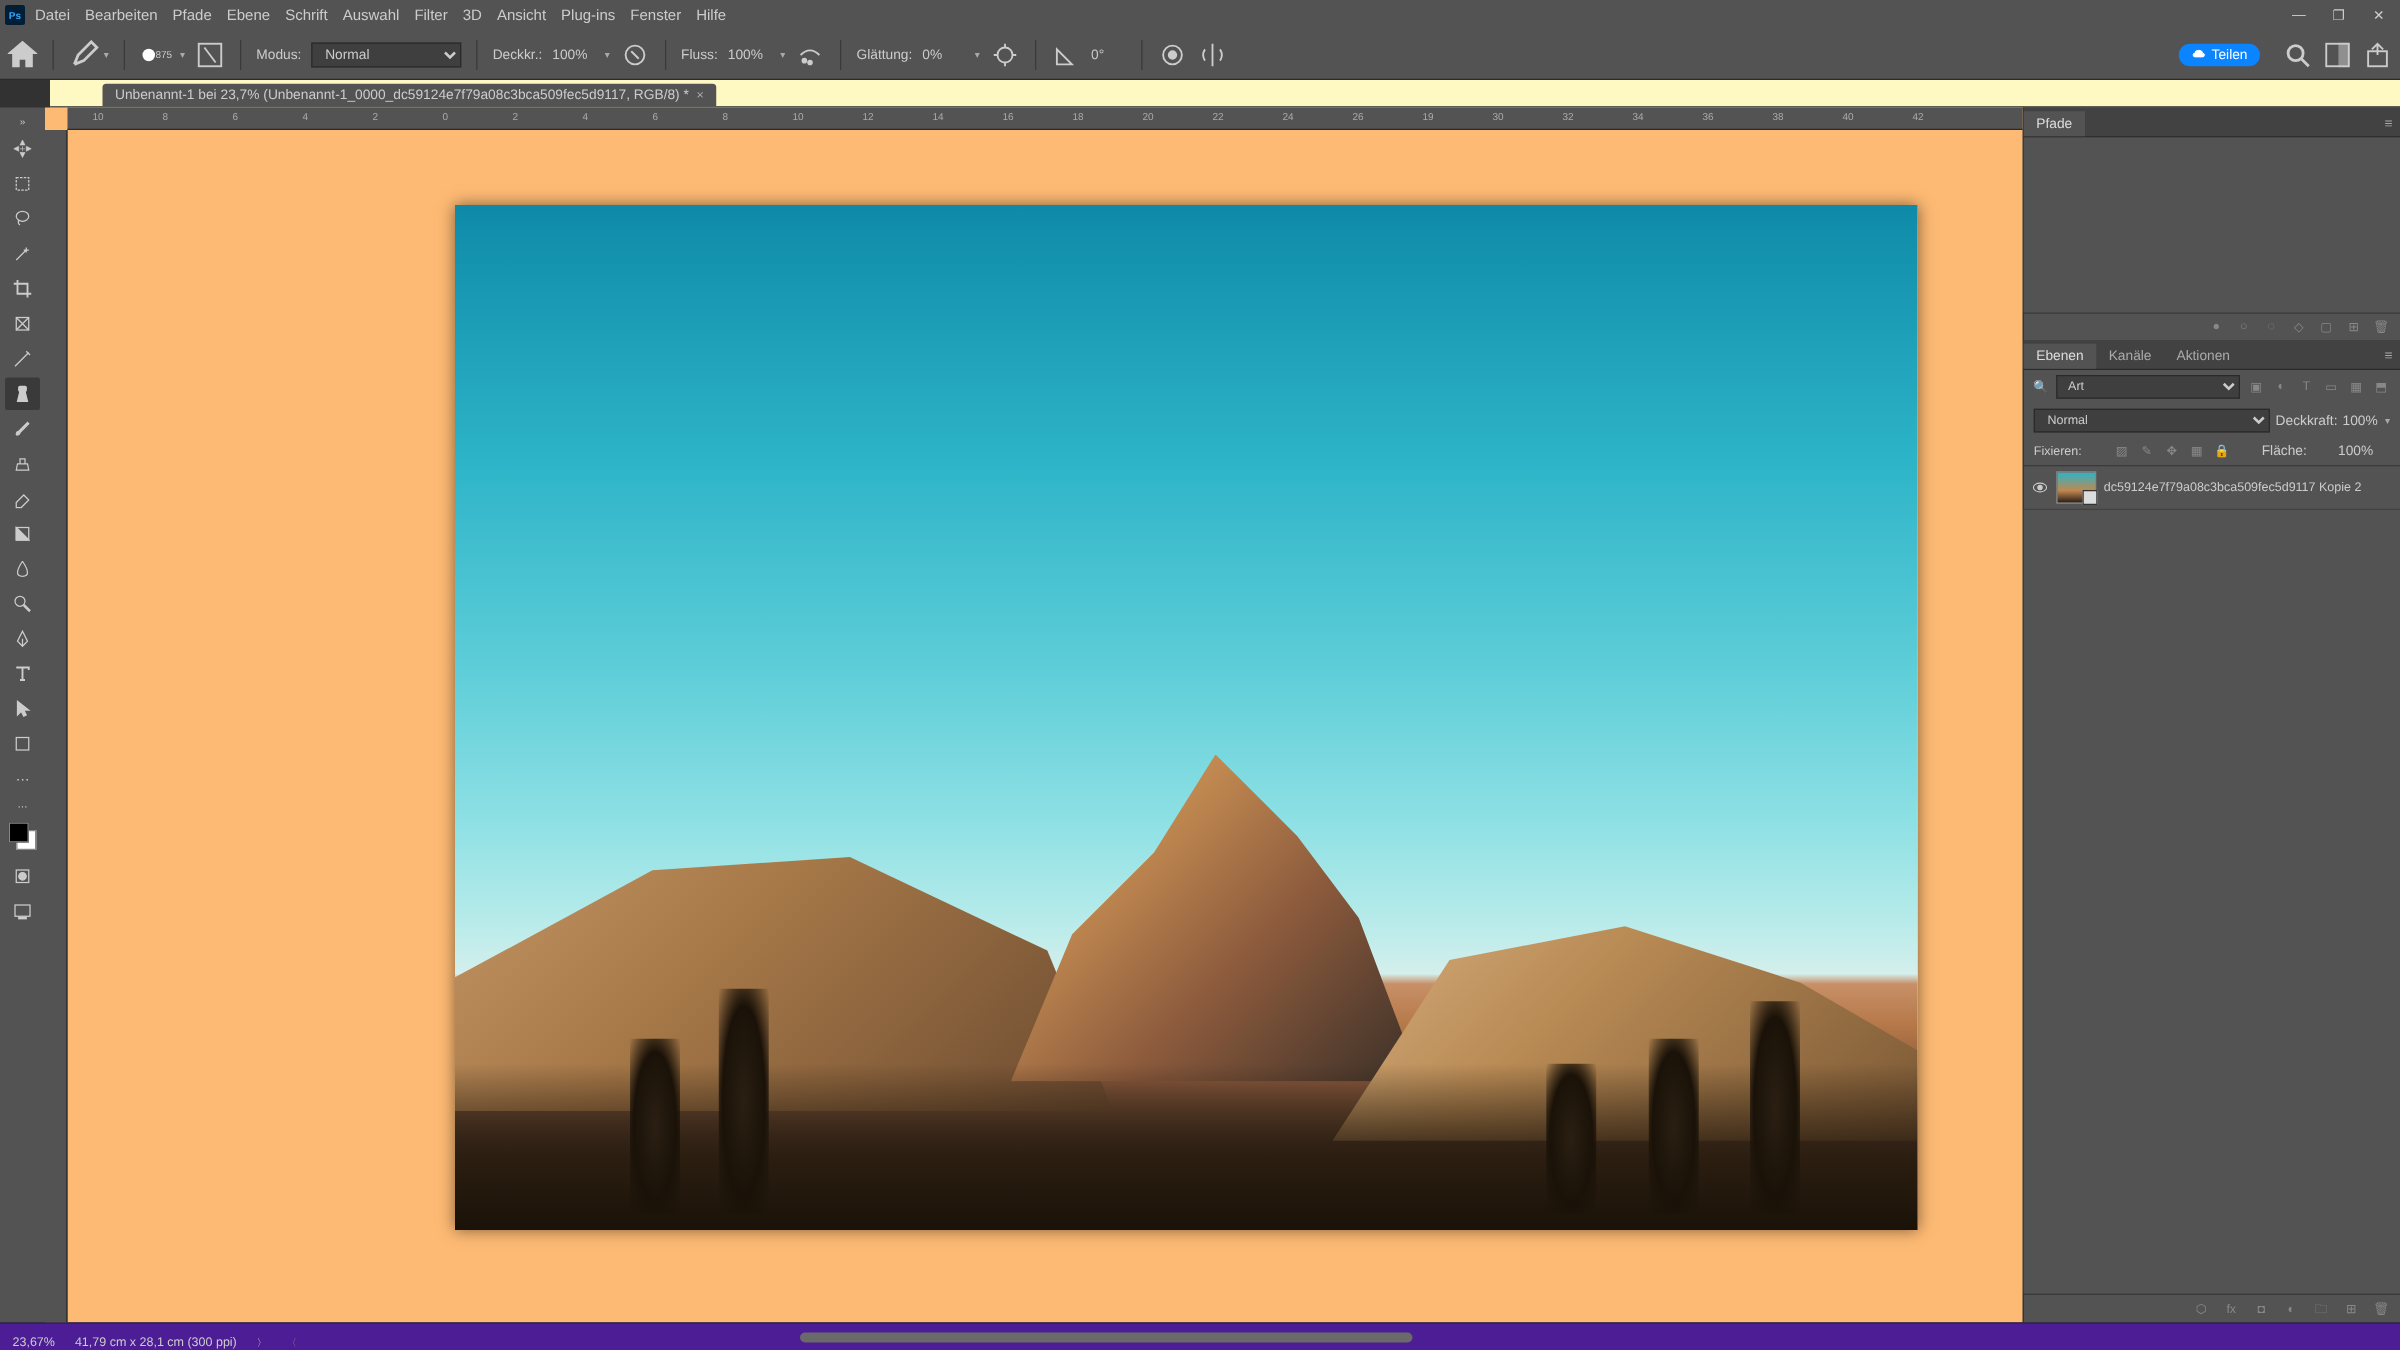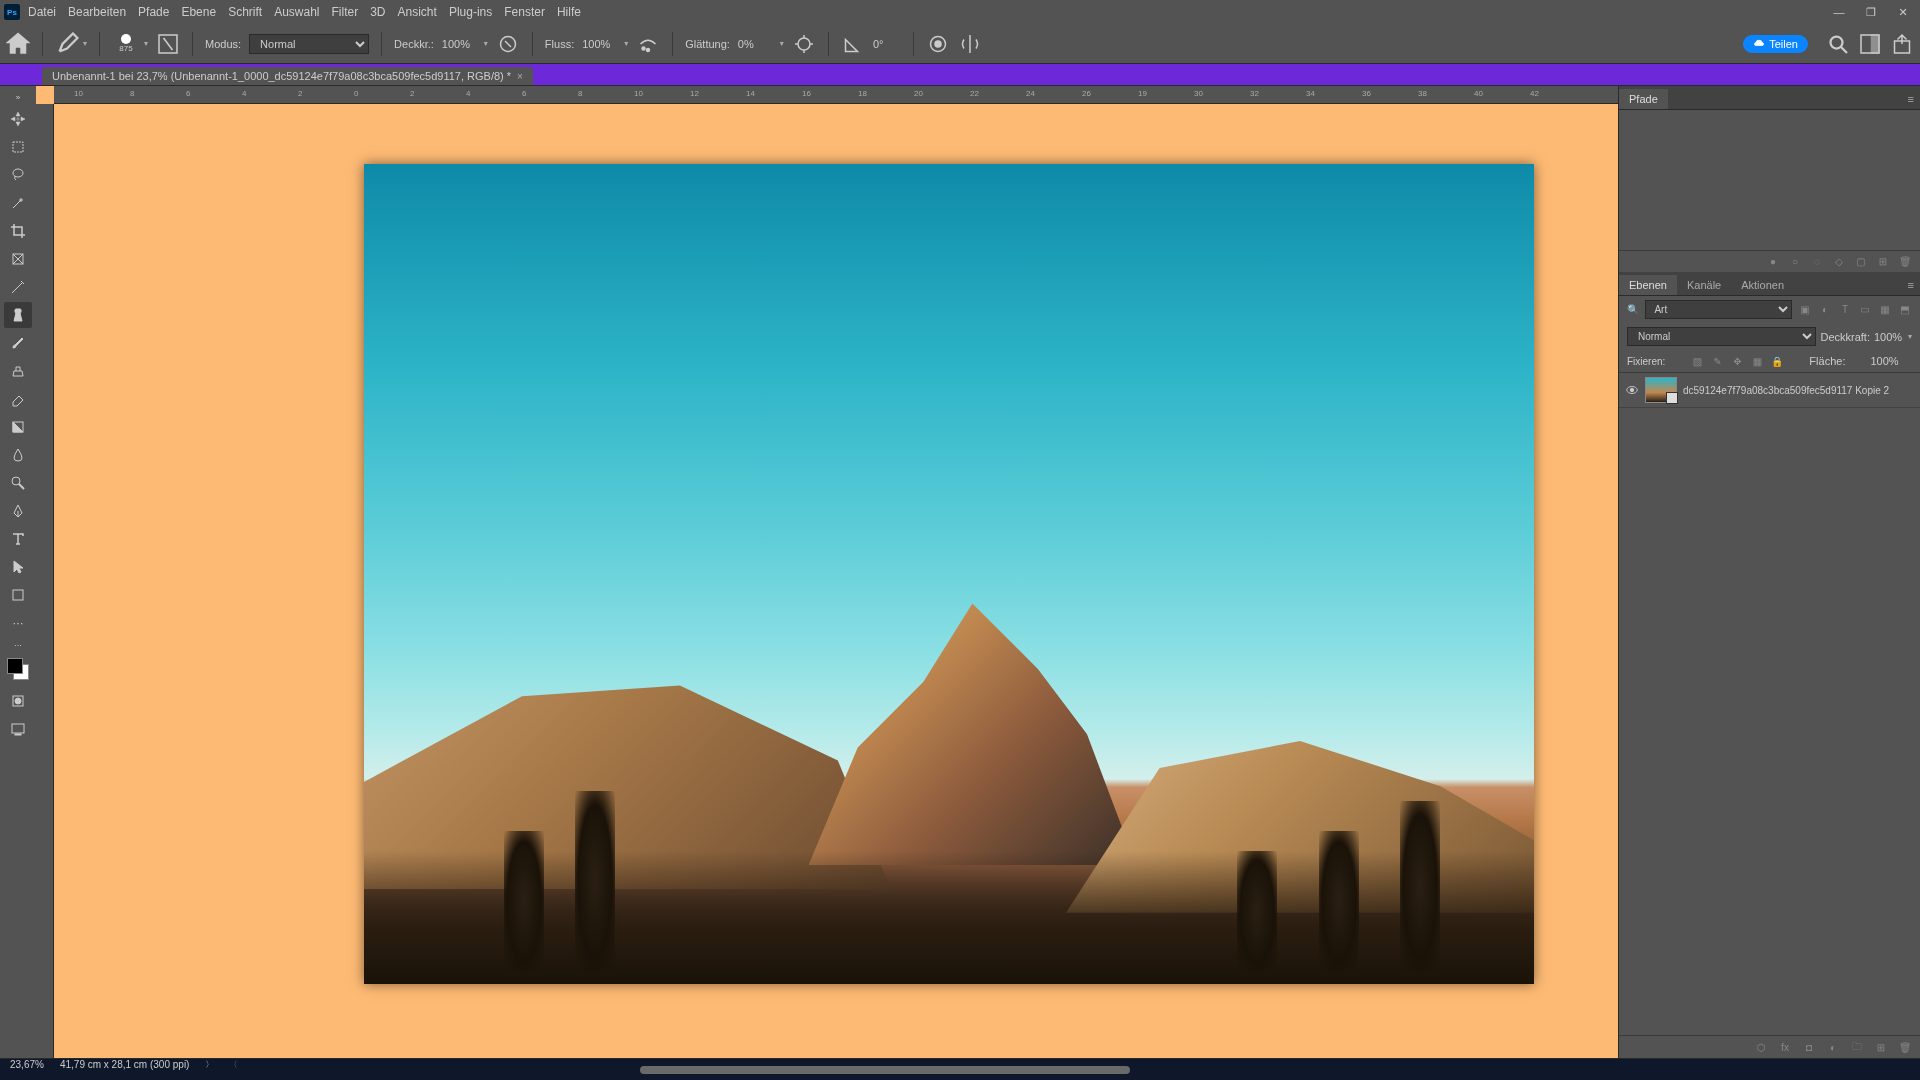--- a/index.html
+++ b/index.html
@@ -13,29 +13,29 @@
 .window-controls { margin-left: auto; display: flex; gap: 18px; padding-right: 6px; }
 .wc { width: 14px; height: 14px; display: flex; align-items: center; justify-content: center; font-size: 11px; }
 
 
 .options-bar { height: 40px; background: #535353; border-bottom: 1px solid #2a2a2a; display: flex; align-items: center; padding: 0 6px; gap: 8px; }
 .opt-sep { width: 1px; height: 24px; background: #3a3a3a; margin: 0 4px; }
 .opt-btn { width: 24px; height: 24px; display: flex; align-items: center; justify-content: center; background: transparent; border: none; color: #ccc; }
 .opt-label { font-size: 11px; color: #ccc; }
 .opt-select { background: #3f3f3f; border: 1px solid #2a2a2a; color: #ccc; padding: 2px 20px 2px 6px; font-size: 11px; height: 20px; }
 .opt-input { background: transparent; border: none; color: #ccc; width: 38px; font-size: 11px; text-align: left; }
-.brush-preview { width: 28px; height: 28px; display: flex; flex-direction: column; align-items: center; justify-content: center; }
+.brush-preview { width: 28px; height: 28px; display: flex; align-items: center; justify-content: center; }
 .brush-circle { width: 10px; height: 10px; background: #fff; border-radius: 50%; }
 .brush-size { font-size: 8px; color: #ccc; }
 .opt-chev { font-size: 8px; color: #aaa; margin-left: -4px; }
 .share-btn { margin-left: auto; background: #0a84ff; color: #fff; padding: 3px 10px; border-radius: 12px; display: flex; align-items: center; gap: 4px; font-size: 11px; }
 .right-icons { display: flex; gap: 8px; margin-left: 10px; }
 
 
-.tabbar { height: 22px; background: #6d28d9; display: flex; align-items: flex-end; padding-left: 42px; border-bottom: 1px solid #2a2a2a; }
+.tabbar { height: 22px; background: #fef9c3; display: flex; align-items: flex-end; padding-left: 42px; border-bottom: 1px solid #2a2a2a; margin-left: 40px; }
 .doc-tab { background: #535353; padding: 3px 10px; font-size: 11px; border-top-left-radius: 3px; border-top-right-radius: 3px; display: flex; align-items: center; gap: 6px; }
 .tab-close { font-size: 10px; color: #aaa; }
 
 
 .main { display: flex; height: calc(1080px - 24px - 40px - 22px - 22px); }
 
 
 .toolbox { width: 36px; background: #535353; display: flex; flex-direction: column; align-items: center; padding-top: 4px; gap: 2px; }
 .tool { width: 28px; height: 26px; display: flex; align-items: center; justify-content: center; color: #ccc; border-radius: 2px; }
 .tool.sel { background: #3a3a3a; }
@@ -76,21 +76,21 @@
 .layers-list { border-top: 1px solid #3a3a3a; }
 .layer { display: flex; align-items: center; padding: 4px 6px; gap: 6px; border-bottom: 1px solid #424242; }
 .layer.selected { background: #3d5a7a; }
 .layer-eye { width: 14px; height: 14px; }
 .layer-thumb { width: 32px; height: 26px; background: linear-gradient(to bottom, #2db4c8 0%, #c08850 60%, #2a1f18 100%); border: 1px solid #888; position: relative; }
 .layer-thumb::after { content: ''; position: absolute; bottom: -2px; right: -2px; width: 10px; height: 10px; background: #ddd; border: 1px solid #333; }
 .layer-name { font-size: 10px; flex: 1; overflow: hidden; white-space: nowrap; text-overflow: ellipsis; }
 .layers-footer { margin-top: auto; display: flex; justify-content: flex-end; gap: 10px; padding: 4px 8px; border-top: 1px solid #3a3a3a; }
 
 
-.statusbar { height: 22px; background: #0f172a; border-top: 1px solid #2a2a2a; display: flex; align-items: flex-start; padding: 0 10px; gap: 16px; font-size: 10px; position: relative; }
+.statusbar { height: 22px; background: #4c1d95; border-top: 1px solid #2a2a2a; display: flex; align-items: flex-end; padding: 0 10px; gap: 16px; font-size: 10px; position: relative; }
 .scroll-thumb { position: absolute; left: 640px; width: 490px; height: 8px; background: #6a6a6a; border-radius: 4px; top: 7px; }
 
 svg { fill: currentColor; stroke: currentColor; }
 </style>
 </head>
 <body>
 
 <div class="titlebar">
   <div class="app-icon">Ps</div>
   <div class="menubar">

